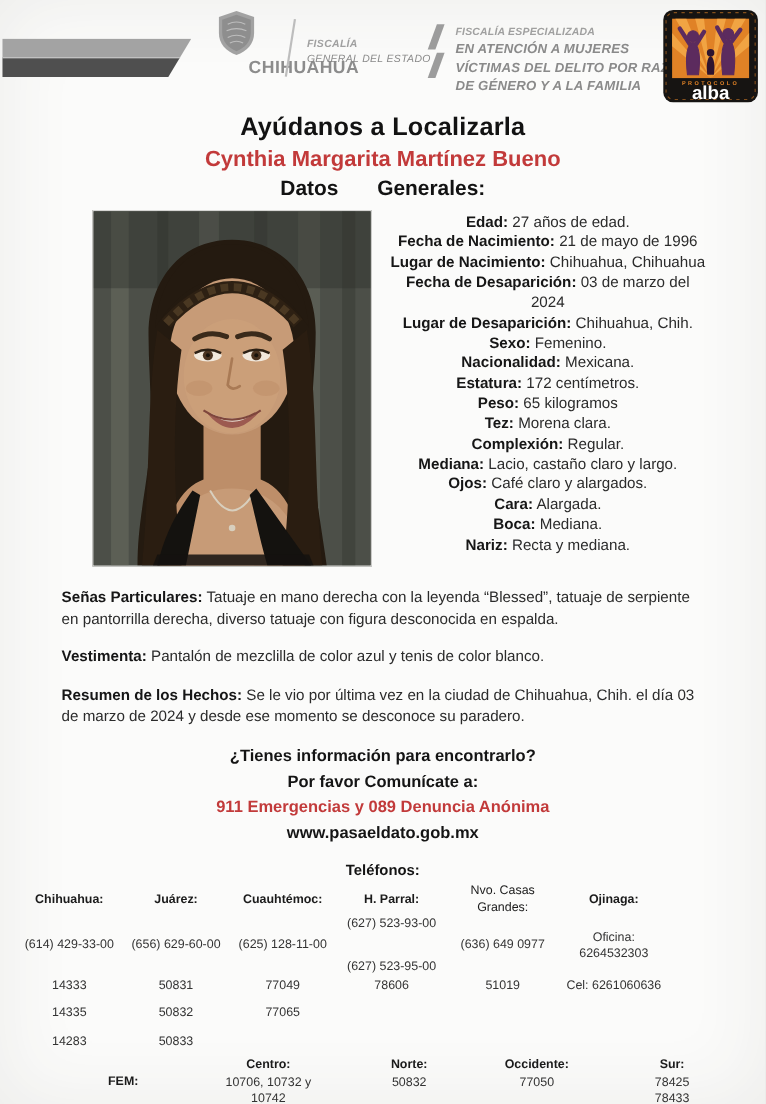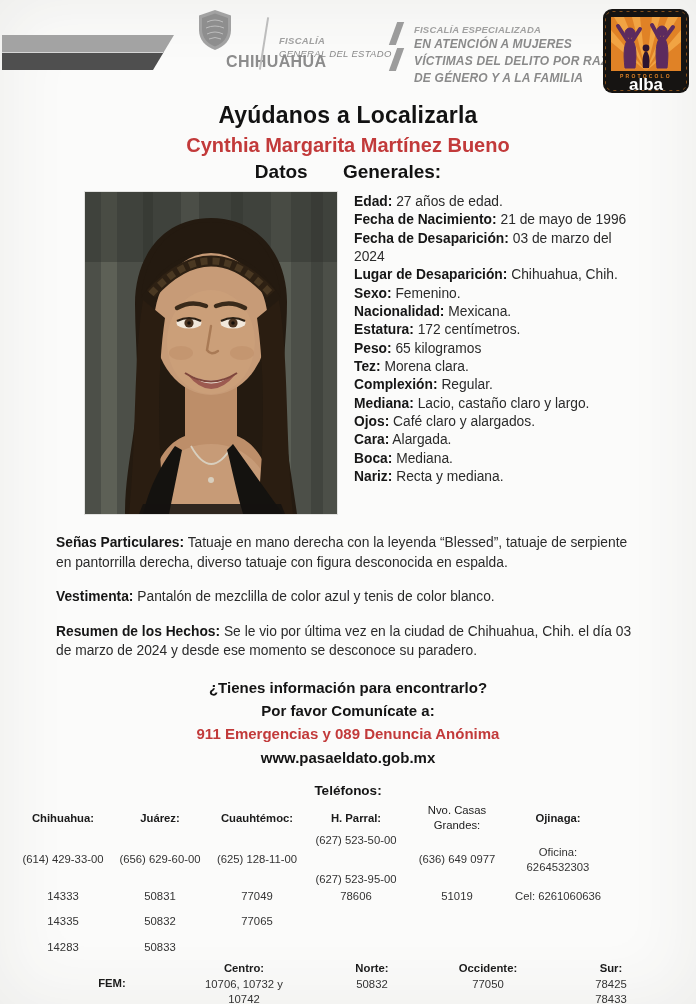--- a/index.html
+++ b/index.html
@@ -28,21 +28,21 @@
   .espec .lb{font-size:12px;font-weight:800;color:#8a8a8a;}
   .alba{position:absolute;right:6px;top:8px;}
   
   .titles{text-align:center;margin-top:6px;}
   .t-heading{font-size:23px;font-weight:800;color:#121212;margin:0 0 5px 0;letter-spacing:.2px;}
   .t-name{font-size:20px;font-weight:800;margin:0 0 4px 0;}
   .t-section{font-size:19px;font-weight:800;color:#121212;margin:0 0 8px 0;word-spacing:30px;}
   
   .main{display:flex;padding:0 54px 0 84px;gap:16px;margin-top:6px;}
   .photo{width:252px;height:322px;flex:none;border:1px solid #e2e2e0;background:#4c4f48;}
-  .datos{flex:1;list-style:none;margin:0;padding:2px 0 0 0;font-size:13.8px;line-height:1.33;color:#2b2b2b;}
+  .datos{flex:1;list-style:none;margin:0;padding:2px 0 0 0;font-size:13.8px;line-height:1.33;color:#2b2b2b;text-align:center;}
   .datos b{color:#161616;}
   
   .paras{padding:0 56px;margin-top:18px;font-size:13.8px;line-height:1.42;color:#2b2b2b;}
   .paras p{margin:0 0 15px 0;}
   .paras b{color:#161616;}
   
   .contact{text-align:center;margin-top:8px;font-size:15px;font-weight:800;line-height:1.55;color:#141414;}
   .contact .red{color:var(--red);}
   
   .phones-heading{text-align:center;font-size:13.5px;font-weight:800;margin-top:14px;color:#141414;}
@@ -199,20 +199,21 @@
 
         <path d="M148 252 L198 322 L158 322 C150 294 146 272 142 258 Z" fill="#14120f"></path>
         <path d="M97 258 L84 322 L58 322 C66 288 80 268 90 254 Z" fill="#14120f"></path>
         <path d="M58 312 L196 312 L200 322 L54 322 Z" fill="#14120f" opacity=".85"></path>
       </svg>
     </div>
 
     <ul class="datos">
       <li><b>Edad:</b> <span>27 años de edad.</span></li>
       <li><b>Fecha de Nacimiento:</b> <span>21 de mayo de 1996</span></li>
+      <li><b>Lugar de Nacimiento:</b> <span>Chihuahua, Chihuahua</span></li>
       <li><b>Fecha de Desaparición:</b> <span>03 de marzo del 2024</span></li>
       <li><b>Lugar de Desaparición:</b> <span>Chihuahua, Chih.</span></li>
       <li><b>Sexo:</b> <span>Femenino.</span></li>
       <li><b>Nacionalidad:</b> <span>Mexicana.</span></li>
       <li><b>Estatura:</b> <span>172 centímetros.</span></li>
       <li><b>Peso:</b> <span>65 kilogramos</span></li>
       <li><b>Tez:</b> <span>Morena clara.</span></li>
       <li><b>Complexión:</b> <span>Regular.</span></li>
       <li><b>Mediana:</b> <span>Lacio, castaño claro y largo.</span></li>
       <li><b>Ojos:</b> <span>Café claro y alargados.</span></li>
@@ -254,21 +255,21 @@
     </div>
     <div class="pcol">
       <div class="ph" style="white-space: pre-line;">Cuauhtémoc:</div>
       <div class="pv">(625) 128-11-00</div>
       <div class="pv">77049</div>
       <div class="pv">77065</div>
     </div>
     <div class="pcol">
       <div class="ph" style="white-space: pre-line;">H. Parral:</div>
       <div class="pv pv2l">
-        <div>(627) 523-50-00</div>
+        <div>(627) 523-93-00</div>
         <div>(627) 523-95-00</div>
       </div>
       <div class="pv">78606</div>
     </div>
     <div class="pcol">
       <div class="ph pv" style="white-space: pre-line;">Nvo. Casas
 Grandes:</div>
       <div class="pv">(636) 649 0977</div>
       <div class="pv">51019</div>
     </div>

